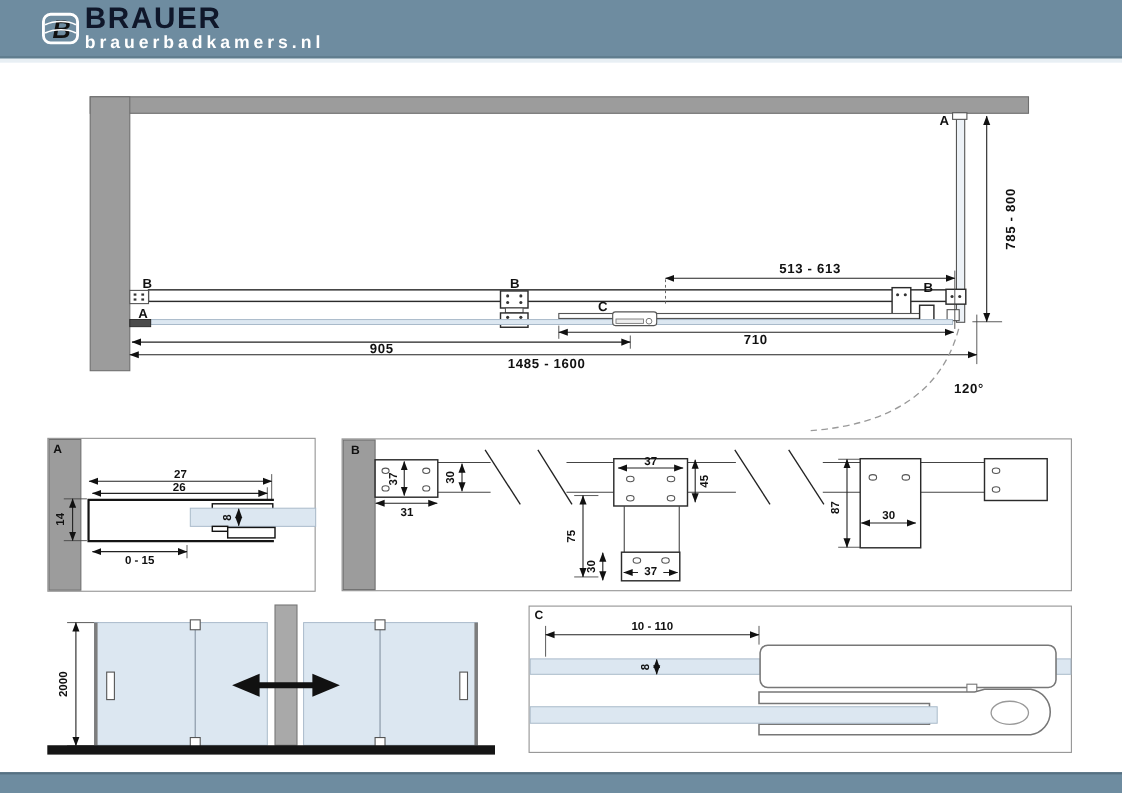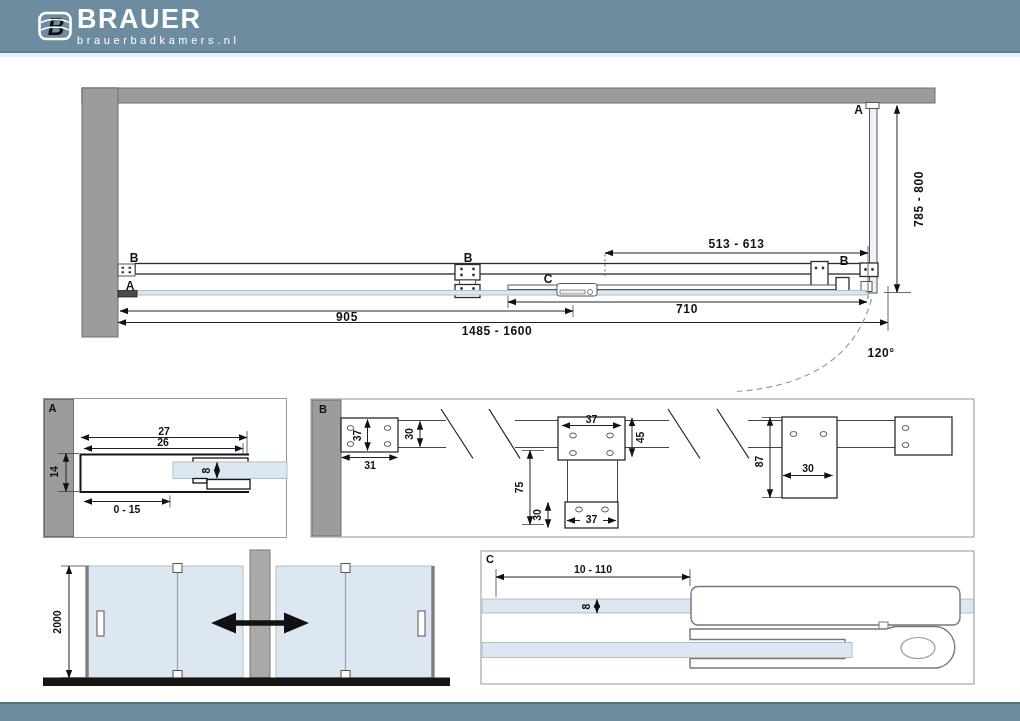--- a/index.html
+++ b/index.html
@@ -4,22 +4,22 @@
 <style>
   html,body{margin:0;padding:0;background:#fff;}
   .page{position:relative;width:1020px;height:721px;background:#fff;overflow:hidden;
         font-family:"Liberation Sans",sans-serif;}
   .header{position:absolute;top:0;left:0;right:0;height:53px;background:#6E8CA0;
           border-bottom:2px solid #607d8e;box-shadow:0 4px 0 rgba(205,220,230,.45);
           display:flex;align-items:center;padding-left:37px;box-sizing:border-box;}
   .logo{display:flex;align-items:center;gap:4px;}
   .logo-icon{display:block;}
   .logo-text{display:flex;flex-direction:column;line-height:1;}
-  .brand{color:#ffffff;font-size:27px;font-weight:800;letter-spacing:1.5px;}
-  .site{color:#fff;font-size:11px;letter-spacing:3.6px;margin-top:2px;font-weight:400;}
+  .brand{color:#0f172a;font-size:27px;font-weight:800;letter-spacing:1.5px;}
+  .site{color:#fff;font-size:16px;letter-spacing:3.6px;margin-top:2px;font-weight:700;}
   .footer{position:absolute;top:702px;left:0;right:0;bottom:0;background:#6E8CA0;
           border-top:2px solid #567082;}
   svg.drawing{position:absolute;top:0;left:0;}
   
   .wall{fill:#9C9C9C;stroke:#6f6f6f;stroke-width:1;}
   .part{fill:#ffffff;stroke:#2b2b2b;stroke-width:1.3;}
   .part-thin{fill:#ffffff;stroke:#555;stroke-width:1;}
   .glass{fill:#DCE7F1;stroke:#A9BACA;stroke-width:0.9;}
   .glass-v{fill:#EDF2F7;stroke:#555;stroke-width:1;}
   .box{fill:#ffffff;stroke:#949494;stroke-width:1;}

